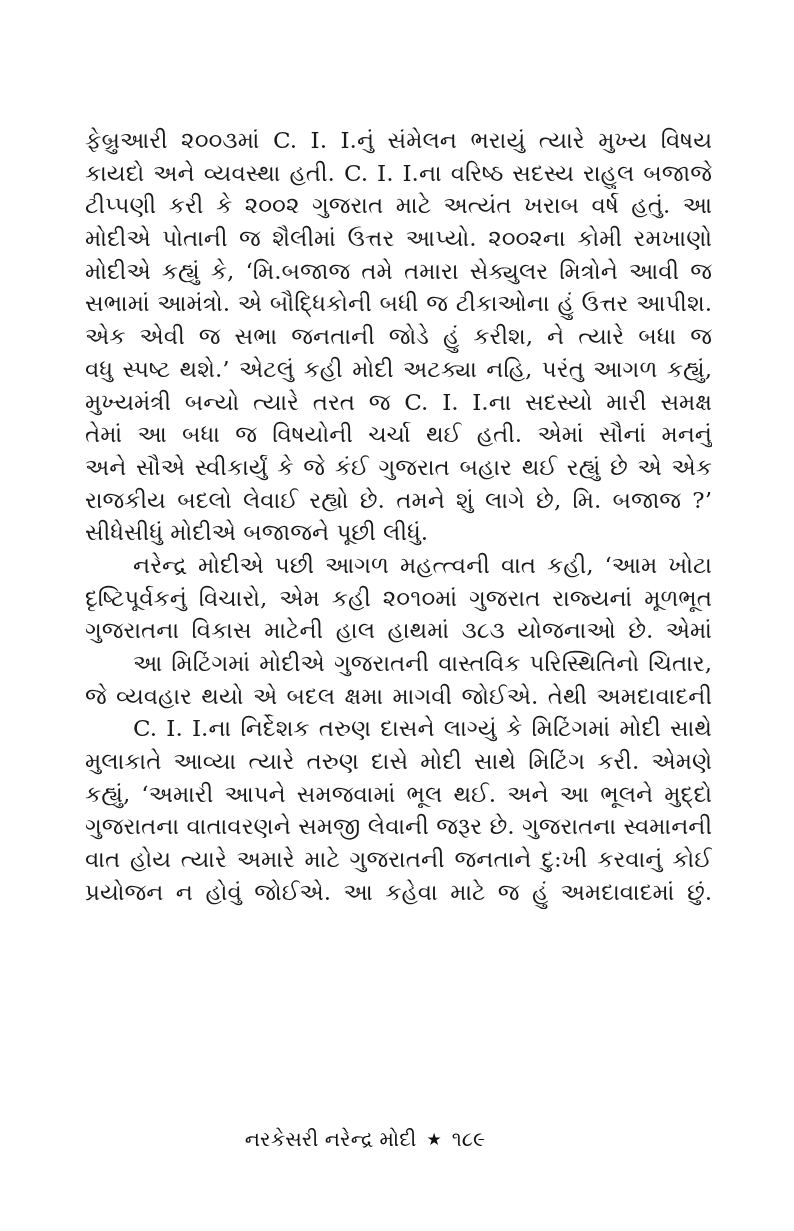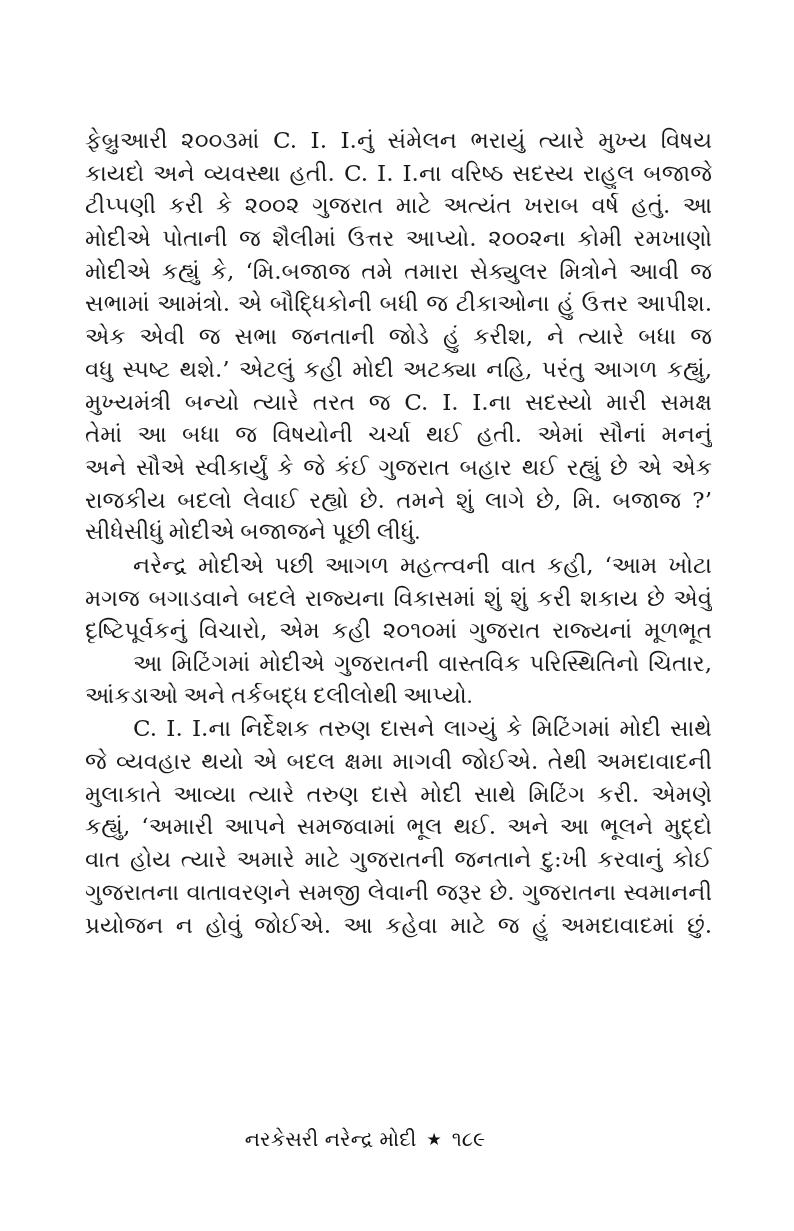--- a/index.html
+++ b/index.html
@@ -37,21 +37,20 @@
     white-space: nowrap; 
   }
   .line {
     white-space: normal;
     text-align: justify;
     text-align-last: justify;
     overflow: hidden;
   }
   .line.last {
     text-align-last: left;
-    font-family: Liberation Serif, serif;
   }
   .line.indent {
     padding-left: 48px;
   }
   .page-footer {
     position: absolute;
     left: 0;
     top: 1124px;
     width: 730px;
     text-align: center;
@@ -82,34 +81,33 @@
         <div class="line">એક એવી જ સભા જનતાની જોડે હું કરીશ, ને ત્યારે બધા જ આક્ષેપો-વિષયો</div>
         <div class="line">વધુ સ્પષ્ટ થશે.’ એટલું કહી મોદી અટક્યા નહિ, પરંતુ આગળ કહ્યું, ‘હું</div>
         <div class="line">મુખ્યમંત્રી બન્યો ત્યારે તરત જ C. I. I.ના સદસ્યો મારી સમક્ષ આવ્યા હતા.</div>
         <div class="line">તેમાં આ બધા જ વિષયોની ચર્ચા થઈ હતી. એમાં સૌનાં મનનું સમાધાન થયું</div>
         <div class="line">અને સૌએ સ્વીકાર્યું કે જે કંઈ ગુજરાત બહાર થઈ રહ્યું છે એ એક પ્રકારનો</div>
         <div class="line">રાજકીય બદલો લેવાઈ રહ્યો છે. તમને શું લાગે છે, મિ. બજાજ ?’ આમ</div>
         <div class="line last">સીધેસીધું મોદીએ બજાજને પૂછી લીધું.</div>
       </div>
       <div class="paragraph">
         <div class="line indent">નરેન્દ્ર મોદીએ પછી આગળ મહત્ત્વની વાત કહી, ‘આમ ખોટા મુદ્દા પર</div>
-        <div class="line">મગજ બગાડવાને બદલે રાજ્યના વિકાસમાં શું શું કરી શકાય છે એવું</div>
         <div class="line">દૃષ્ટિપૂર્વકનું વિચારો, એમ કહી ૨૦૧૦માં ગુજરાત રાજ્યનાં મૂળભૂત કાર્યો</div>
+        <div class="line">ગુજરાતના વિકાસ માટેની હાલ હાથમાં ૩૮૩ યોજનાઓ છે. એમાં</div>
       </div>
       <div class="paragraph">
         <div class="line indent">આ મિટિંગમાં મોદીએ ગુજરાતની વાસ્તવિક પરિસ્થિતિનો ચિતાર,</div>
-        <div class="line last">આંકડાઓ અને તર્કબદ્ધ દલીલોથી આપ્યો.</div>
       </div>
       <div class="paragraph">
+        <div class="line">જે વ્યવહાર થયો એ બદલ ક્ષમા માગવી જોઈએ. તેથી અમદાવાદની</div>
         <div class="line indent">C. I. I.ના નિર્દેશક તરુણ દાસને લાગ્યું કે મિટિંગમાં મોદી સાથે</div>
-        <div class="line">જે વ્યવહાર થયો એ બદલ ક્ષમા માગવી જોઈએ. તેથી અમદાવાદની</div>
         <div class="line">મુલાકાતે આવ્યા ત્યારે તરુણ દાસે મોદી સાથે મિટિંગ કરી. એમણે મોદીને</div>
         <div class="line">કહ્યું, ‘અમારી આપને સમજવામાં ભૂલ થઈ. અને આ ભૂલને મુદ્દો બનાવીને</div>
+        <div class="line">ગુજરાતના વાતાવરણને સમજી લેવાની જરૂર છે. ગુજરાતના સ્વમાનની</div>
         <div class="line">વાત હોય ત્યારે અમારે માટે ગુજરાતની જનતાને દુ:ખી કરવાનું કોઈ</div>
-        <div class="line">ગુજરાતના વાતાવરણને સમજી લેવાની જરૂર છે. ગુજરાતના સ્વમાનની</div>
         <div class="line">પ્રયોજન ન હોવું જોઈએ. આ કહેવા માટે જ હું અમદાવાદમાં છું. મારાથી</div>
       </div>
     </div>
 
   <div class="page-footer">
     <span>નરકેસરી નરેન્દ્ર મોદી</span><span class="sep">★</span><span>૧૮૯</span>
   </div>
 
 </div>
 

